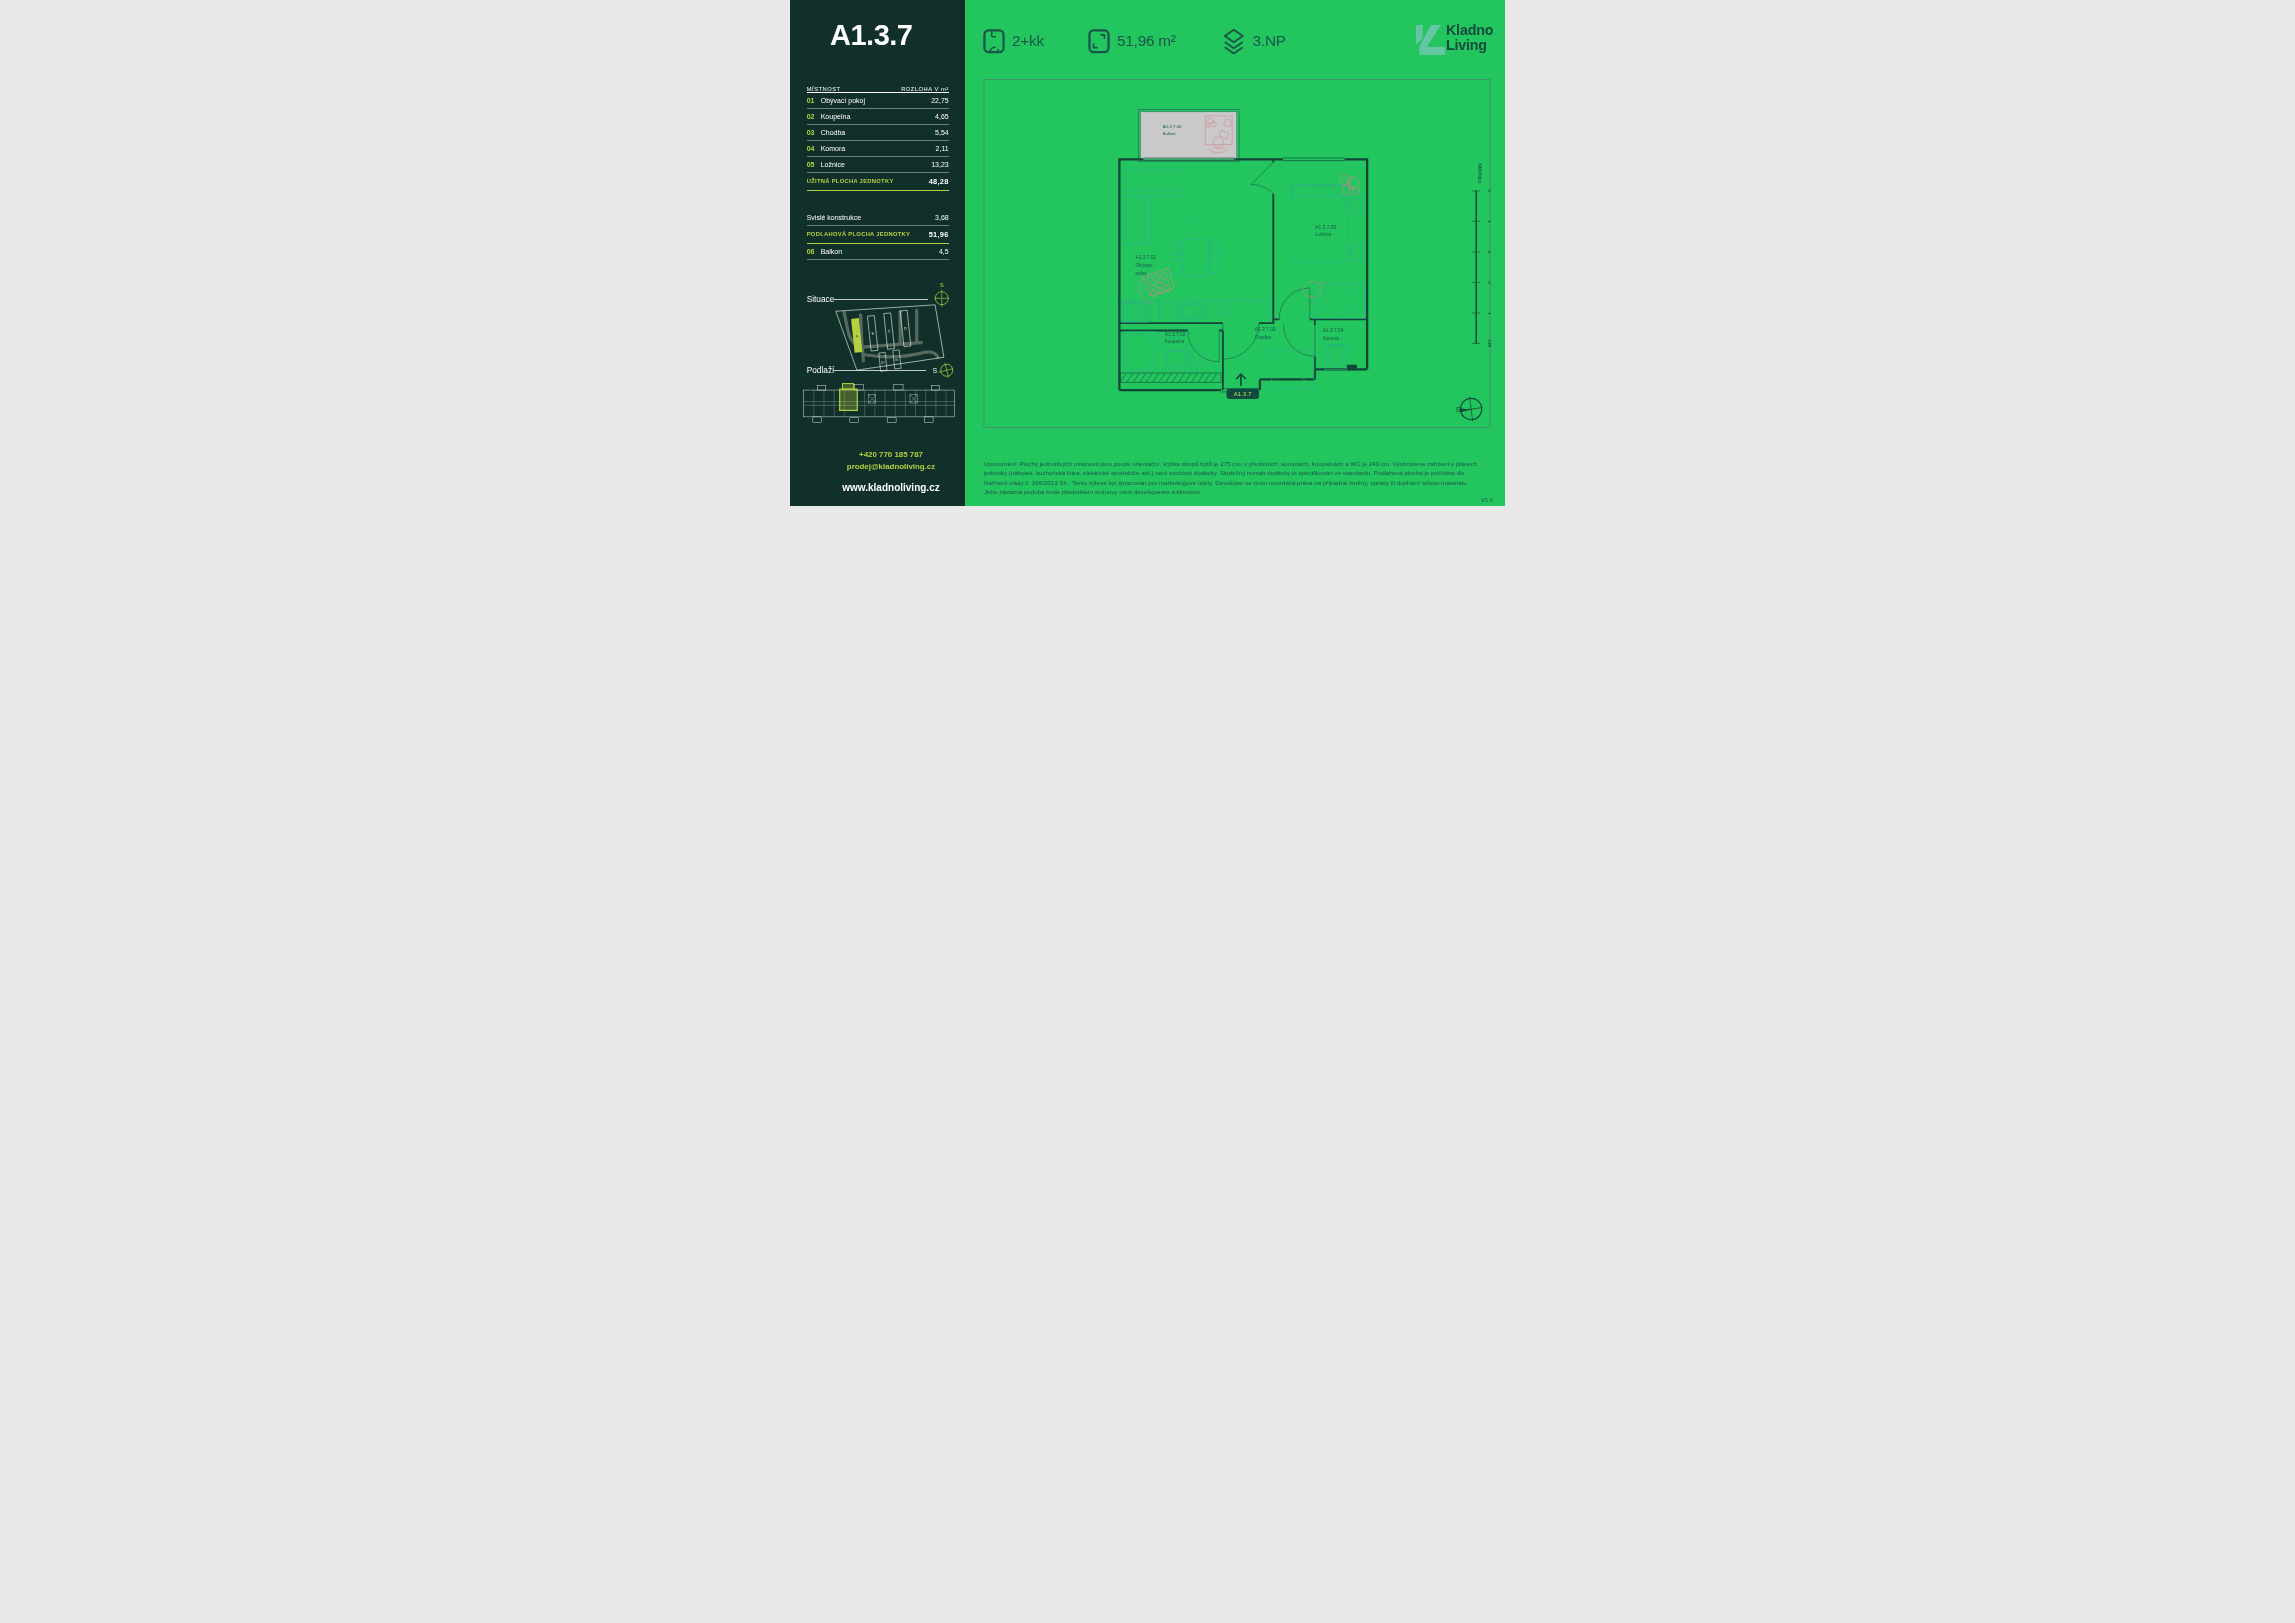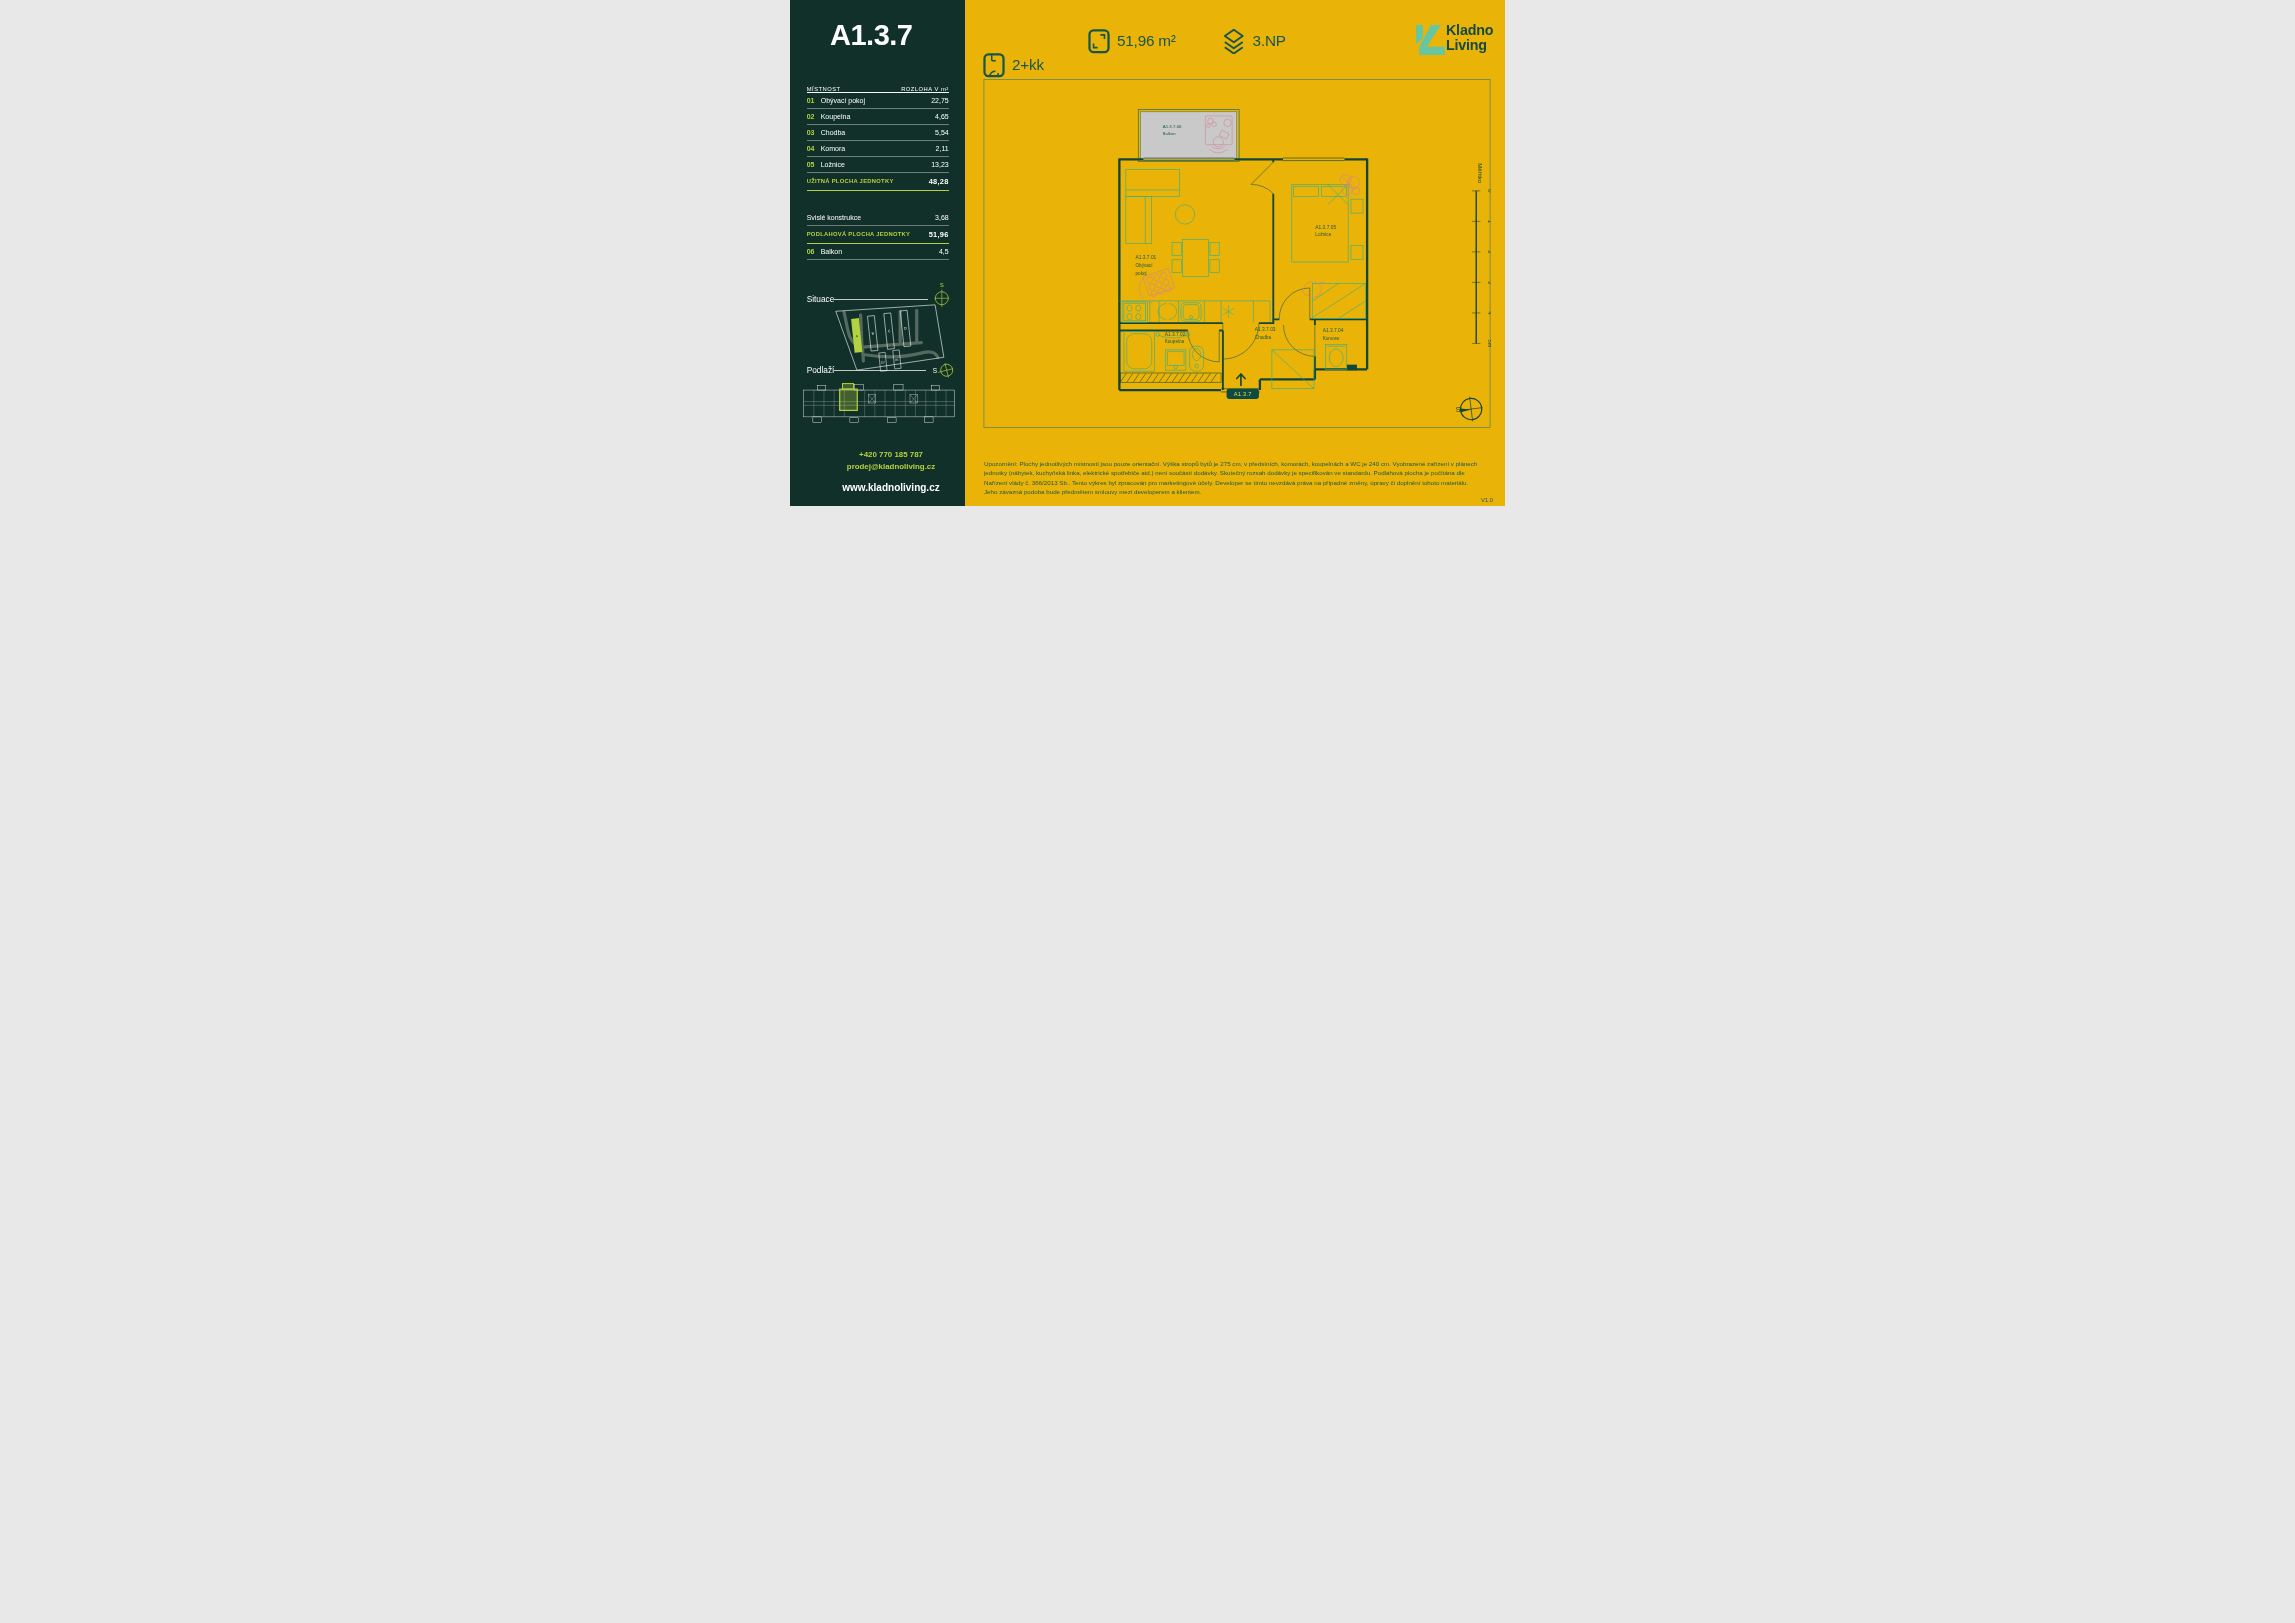--- a/index.html
+++ b/index.html
@@ -1,16 +1,16 @@
 <!DOCTYPE html>
 <html style="font-size:7.4px"><head>
 <meta charset="utf-8">
 <style>
   html,body{margin:0;padding:0;background:#e8e8e8;}
-  .page{position:relative;width:715px;height:506px;background:#eab308;
+  .page{position:relative;width:715px;height:506px;background:#22c55e;
         font-family:"Liberation Sans",sans-serif;overflow:hidden;margin:0 auto;}
   
   .sidebar{position:absolute;left:0;top:0;width:175px;height:506px;background:#113029;}
   .unit-title{position:absolute;left:40px;top:18.5px;font-size:29px;font-weight:600;
               color:#ffffff;letter-spacing:-0.5px;}
   .tbl{position:absolute;left:16.7px;top:79px;width:142px;color:#fff;}
   .tbl-head{display:flex;justify-content:space-between;align-items:flex-end;height:13px;
             border-bottom:1.2px solid #ffffff;font-size:5.8px;letter-spacing:0.5px;font-weight:400;}
   .trow{display:flex;align-items:center;height:15px;border-bottom:0.5px solid rgba(255,255,255,.38);
         font-size:7px;font-weight:300;}
@@ -160,21 +160,21 @@
       <rect x="88" y="28" width="38" height="46" fill="rgba(181,210,63,0.3)" stroke="#b4d13f" stroke-width="2.6"></rect>
     </svg>
 
     <div class="contacts">
       <div class="phone">+420 770 185 787</div>
       <div class="email">prodej@kladnoliving.cz</div>
       <div class="web">www.kladnoliving.cz</div>
     </div>
   </div>
 
-  <div class="stat" style="left:193px;top:29px;margin-top:24px;">
+  <div class="stat" style="left:193px;top:29px;">
     <svg width="22" height="24.5" viewBox="0 0 48 54">
       <rect x="3" y="3" width="42" height="48" rx="9" fill="none" stroke="#19564a" stroke-width="5"></rect>
       <path d="M19,3 V17 M19,17 H28 M33,44 V51 M14,51 q3,-11 13,-11" fill="none" stroke="#19564a" stroke-width="3.4"></path>
     </svg>
     <span class="stat-label">2+kk</span>
   </div>
   <div class="stat" style="left:298px;top:29px;">
     <svg width="22" height="24.5" viewBox="0 0 48 54">
       <rect x="3" y="3" width="42" height="48" rx="9" fill="none" stroke="#19564a" stroke-width="5"></rect>
       <path d="M27,13 H36 V22 M12,32 V41 H21" fill="none" stroke="#19564a" stroke-width="3.6"></path>

